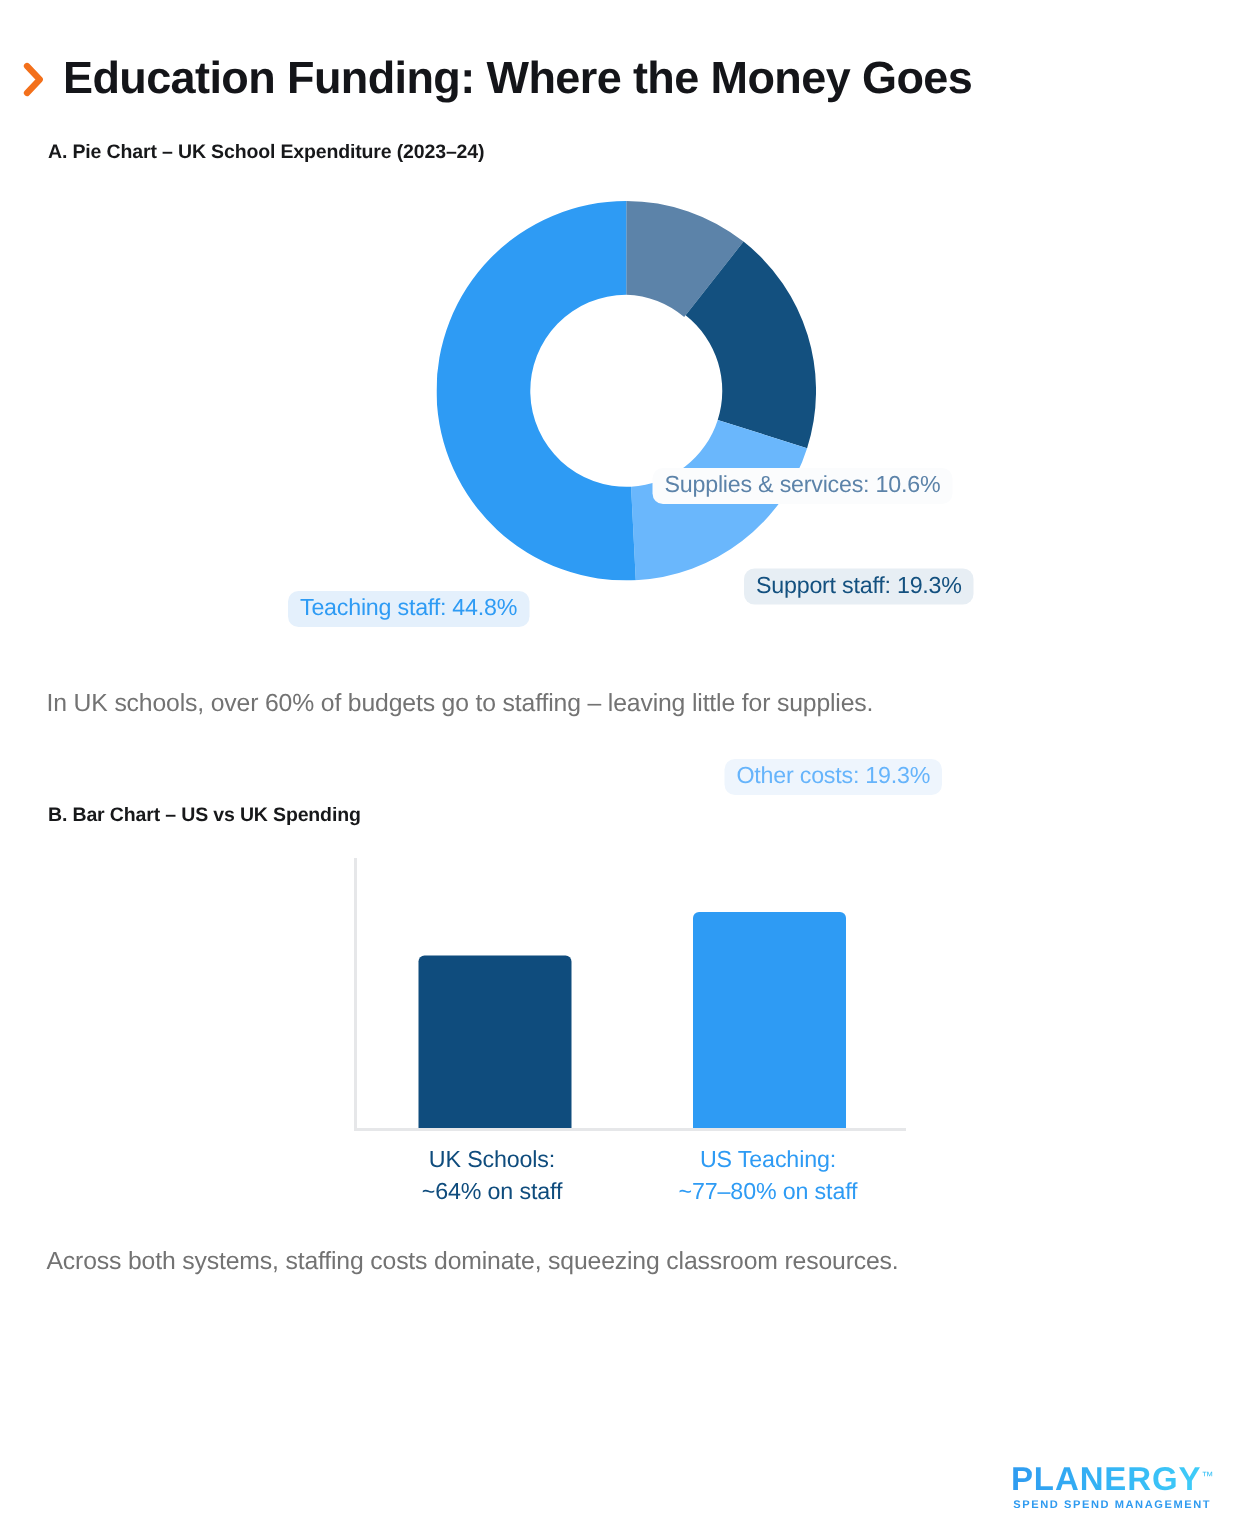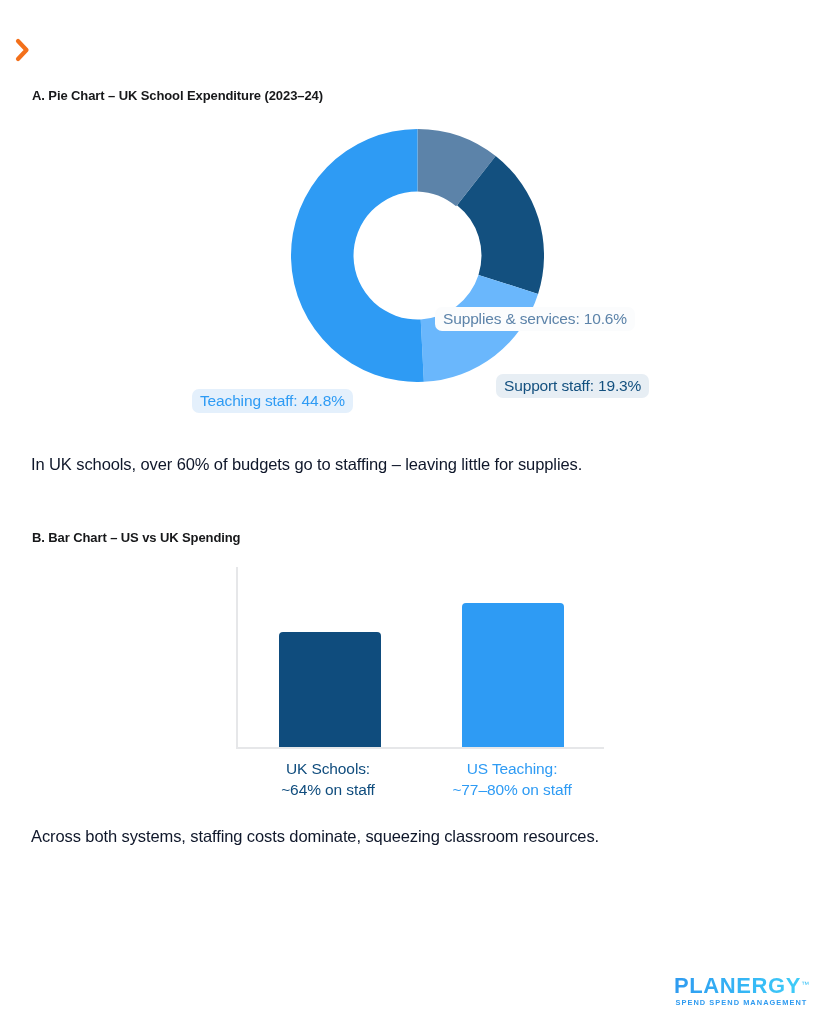--- a/index.html
+++ b/index.html
@@ -43,21 +43,21 @@
     font-weight: 700;
     color: #17181a;
     letter-spacing: -0.1px;
     margin-left: 32px;
   }
   .heading-a { margin-top: 24px; }
   .heading-b { margin-top: 0; }
 
   .body-text {
     font-size: 16.5px;
-    color: #0f172a;
+    color: #737373;
     margin-left: 31px;
     letter-spacing: -0.1px;
   }
 
   
   .donut-wrap {
     position: relative;
     width: 822px;
     height: 330px;
     margin-top: 22px;
@@ -184,20 +184,21 @@
     margin-top: 2px;
   }
 </style>
 </head>
 <body>
 
 <div class="header">
   <svg class="chevron-icon" viewBox="0 0 18 28">
     <path d="M4 5 L12.5 14 L4 23" fill="none" stroke="#f3701b" stroke-width="4.2" stroke-linecap="round" stroke-linejoin="round"></path>
   </svg>
+  <div class="page-title">Education Funding: Where the Money Goes</div>
 </div>
 
 <div class="section-heading heading-a">A. Pie Chart – UK School Expenditure (2023–24)</div>
 
 <div class="donut-wrap">
 
   <svg class="donut-svg" width="253" height="253" viewBox="0 0 253 253">
     <g transform="translate(126.5,126.5)">
 
       <path fill="#5c83a9" d="M 0 -126.5 A 126.5 126.5 0 0 1 78.18 -99.44 L 38.64 -49.15 A 64 64 0 0 0 0 -64 Z"></path>
@@ -205,20 +206,21 @@
       <path fill="#13507f" d="M 78.18 -99.44 A 126.5 126.5 0 0 1 120.56 38.39 L 60.99 19.42 A 64 64 0 0 0 39.55 -50.31 Z"></path>
 
       <path fill="#6ab7fc" d="M 120.56 38.39 A 126.5 126.5 0 0 1 6.36 126.34 L 3.22 63.92 A 64 64 0 0 0 60.99 19.42 Z"></path>
 
       <path fill="#2e9bf4" d="M 6.36 126.34 A 126.5 126.5 0 1 1 0 -126.5 L 0 -64 A 64 64 0 1 0 3.22 63.92 Z"></path>
     </g>
   </svg>
 
   <div class="pie-label lbl-supplies">Supplies &amp; services: 10.6%</div>
   <div class="pie-label lbl-support">Support staff: 19.3%</div>
+  <div class="pie-label lbl-other">Other costs: 19.3%</div>
   <div class="pie-label lbl-teaching">Teaching staff: 44.8%</div>
 </div>
 
 <div class="body-text">In UK schools, over 60% of budgets go to staffing – leaving little for supplies.</div>
 
 <div class="section-heading heading-b" style="margin-top:56px;">B. Bar Chart – US vs UK Spending</div>
 
 <div class="bar-wrap">
   <div class="bar-plot">
     <div class="bars">

